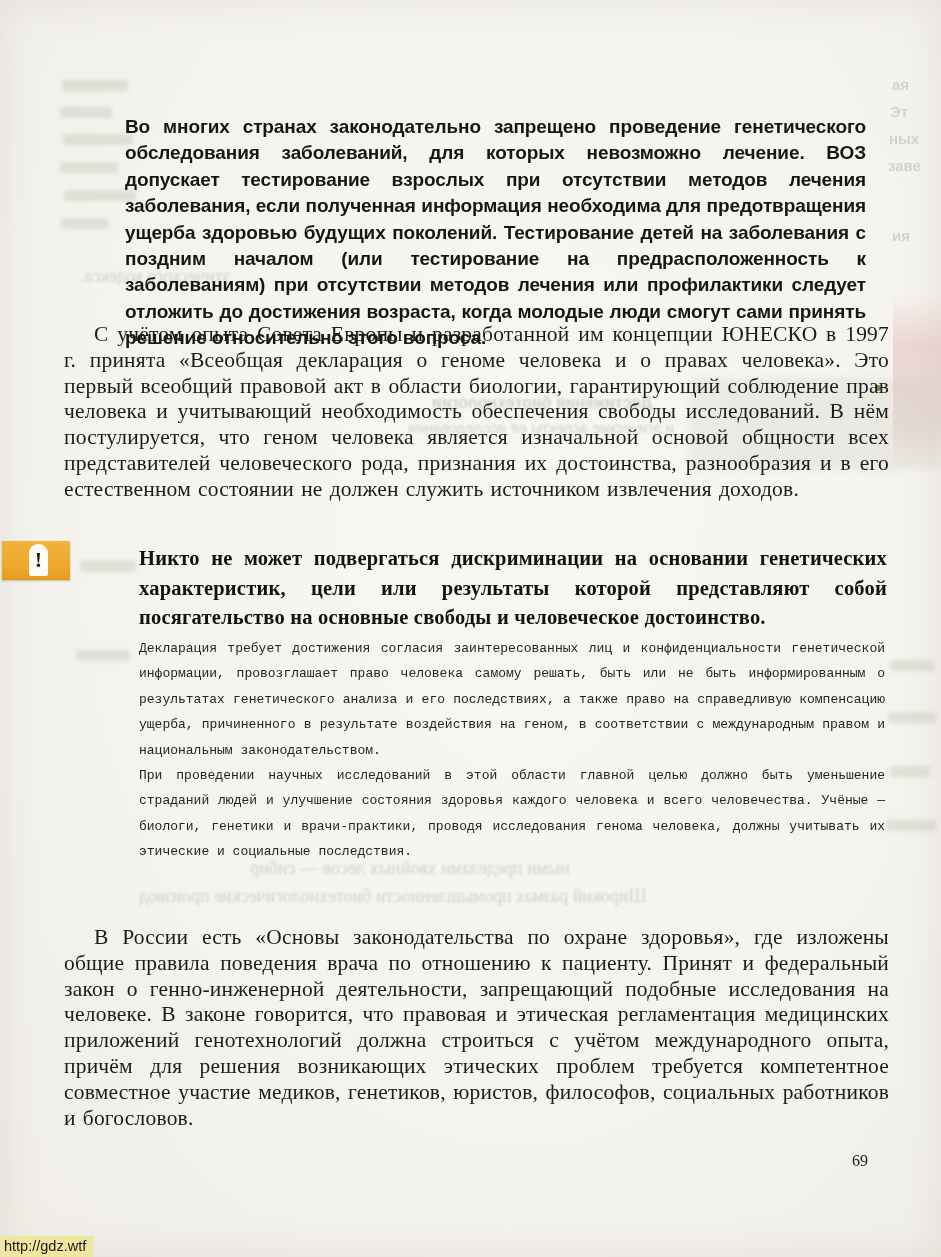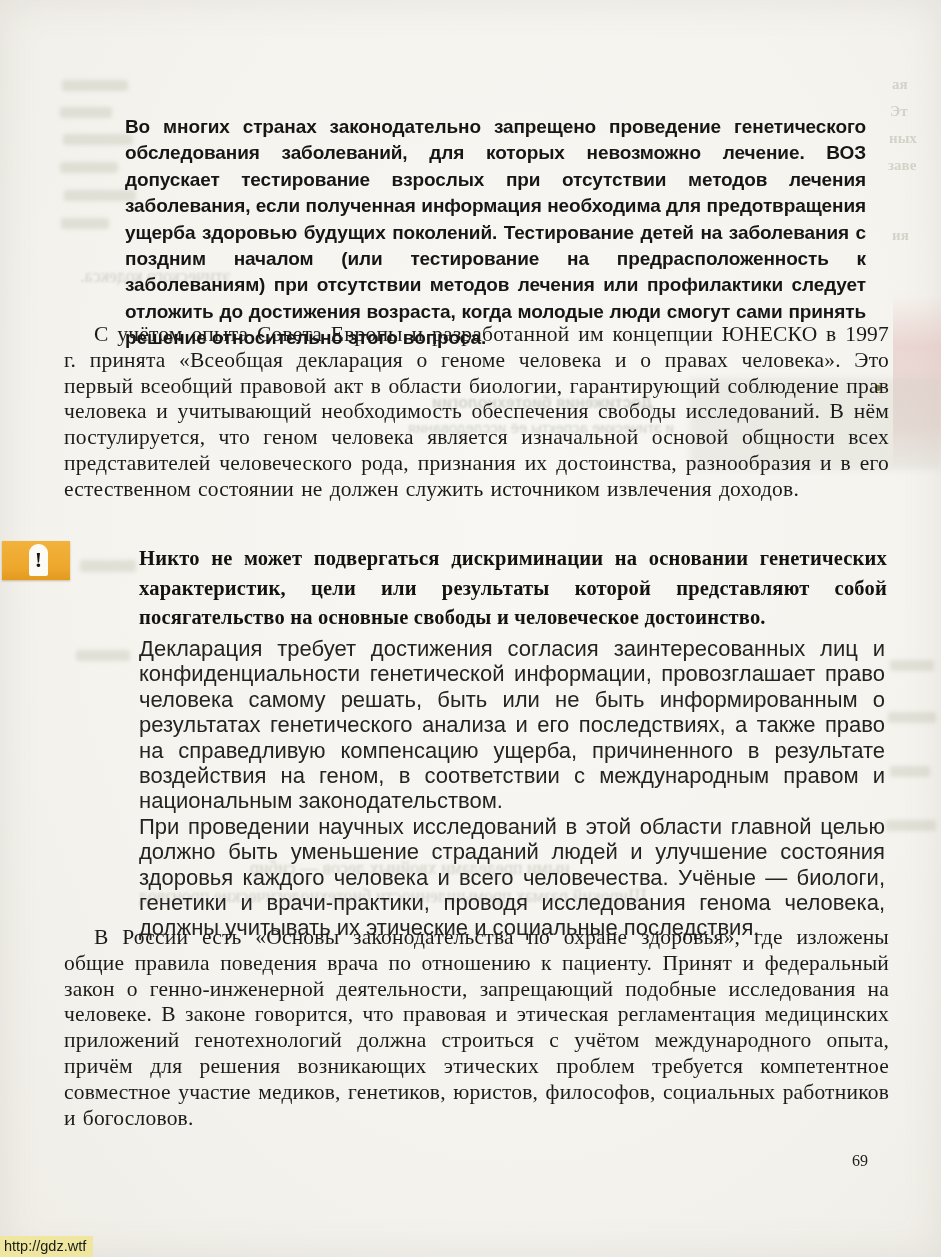--- a/index.html
+++ b/index.html
@@ -30,22 +30,22 @@
   #par-unesco{left:64px;top:322px;width:825px;}
   #par-russia{left:64px;top:925px;width:825px;}
   .lead-bold{
     left:139px;top:544px;width:748px;
     font-family:"Liberation Serif", serif;
     font-weight:bold;font-size:20.5px;line-height:29.5px;
     color:#121210;letter-spacing:.2px;
   }
   .rounded-sans{
     left:139px;top:636px;width:746px;
-    font-family:Liberation Sans, sans-serif;
-    font-size:22px;line-height:25.4px;color:#242422;
+    font-family:Liberation Mono, monospace;
+    font-size:13px;line-height:25.4px;color:#242422;
   }
   .rounded-sans p{margin:0;}
   
   #callout-marker{
     position:absolute;left:2px;top:541px;width:68px;height:39px;
     background:linear-gradient(180deg,#f2b23c 0%,#eda72c 70%,#e29a1f 100%);
     box-shadow:0 1px 2px rgba(120,80,0,.35);
     z-index:3;
   }
   #callout-badge{
@@ -69,21 +69,21 @@
     padding:1px 7px 19px 4px;line-height:18px;
   }
   
   .ghost{
     position:absolute;z-index:1;color:#79816d;
     filter:blur(.6px);opacity:.33;white-space:nowrap;
     font-family:"Liberation Serif", serif;
   }
   .ghost.mirror{transform:scaleX(-1);filter:blur(1.1px);opacity:.3;}
   .ghost-frag{position:absolute;z-index:1;color:#868c77;opacity:.3;
-    font-family:Liberation Serif, serif;font-weight:bold;font-size:15px;filter:blur(.5px);}
+    font-family:Liberation Sans, sans-serif;font-weight:bold;font-size:15px;filter:blur(.5px);}
   .smudge{position:absolute;z-index:1;background:rgba(148,153,128,.22);
     filter:blur(2.2px);border-radius:2px;}
   #band-pink{
     position:absolute;left:893px;top:294px;width:48px;height:175px;z-index:1;
     background:linear-gradient(180deg,rgba(226,190,188,0) 0%,rgba(223,184,181,.5) 30%,rgba(223,184,181,.38) 75%,rgba(226,190,188,0) 100%);
   }
   #band-gray{
     position:absolute;left:690px;top:378px;width:251px;height:92px;z-index:1;
     background:rgba(203,203,195,.28);filter:blur(3px);
   }

